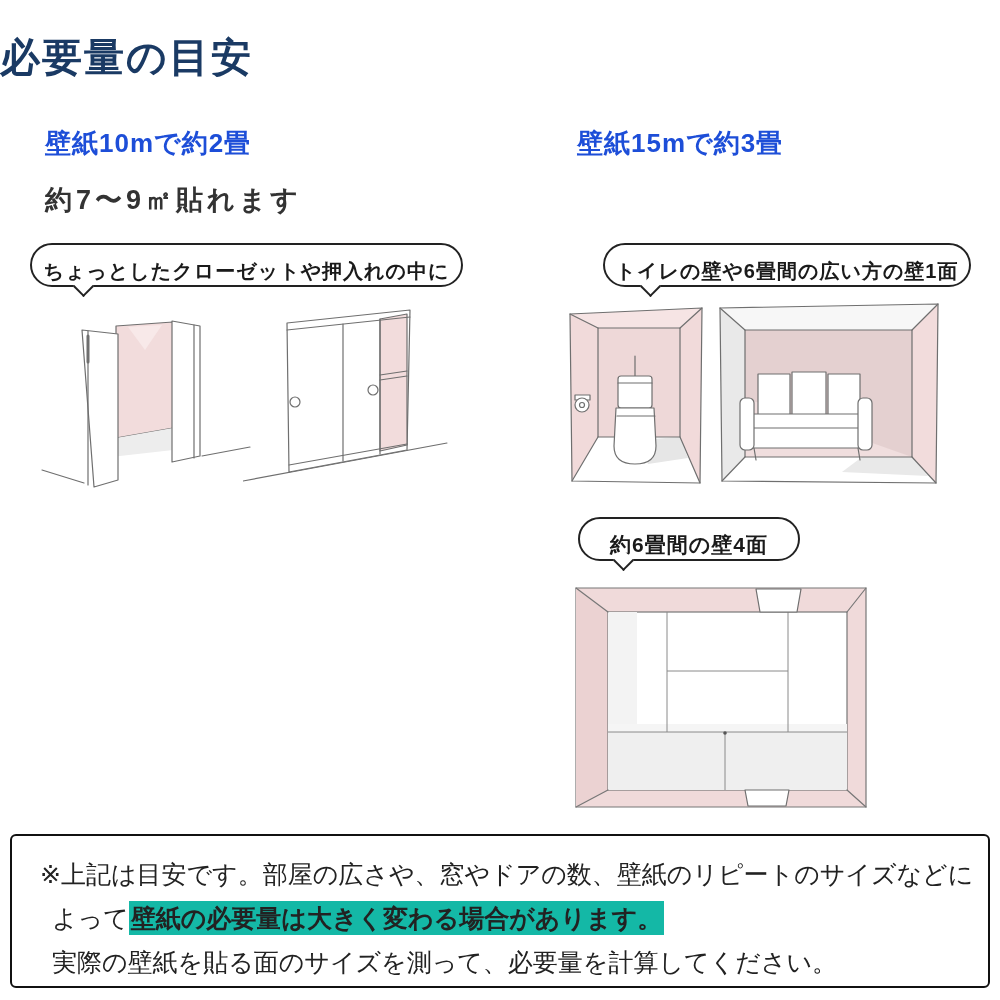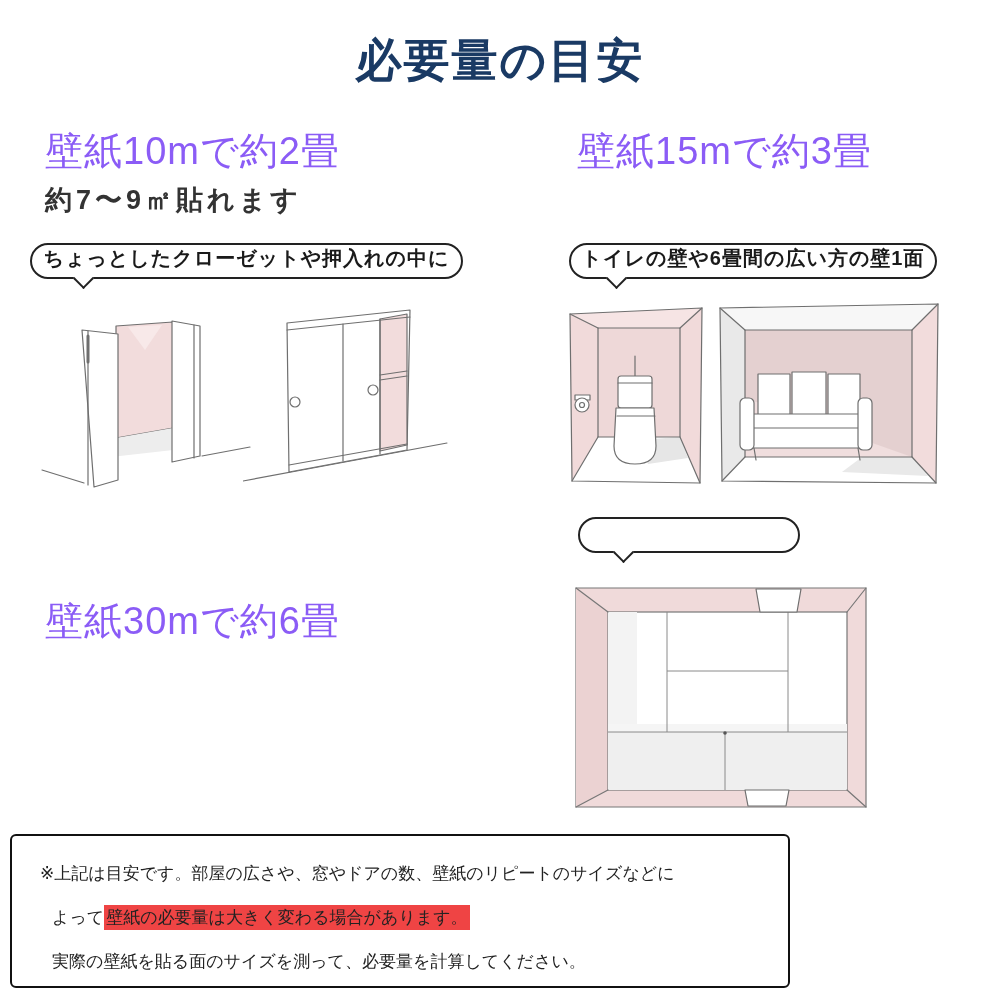--- a/index.html
+++ b/index.html
@@ -1,53 +1,53 @@
 <!DOCTYPE html>
 <html><head>
 <meta charset="utf-8">
 <style>
   * { margin:0; padding:0; box-sizing:border-box; }
   html,body { width:1000px; height:1000px; background:#ffffff;
     font-family:"Liberation Sans","DejaVu Sans",sans-serif; }
   .page { position:relative; width:1000px; height:1000px; background:#fff; overflow:hidden; }
 
-  .page-title { position:absolute; left:0; right:0; top:30px; text-align:center;
-    font-size:46px; font-weight:800; color:#1a3a64; letter-spacing:2px; }
+  .page-title { position:absolute; left:0; right:0; top:30px; 
+    font-size:40px; font-weight:800; color:#1a3a64; letter-spacing:2px; }
 
-  .sec-heading { position:absolute; font-size:38px; font-weight:400; color:#8b5cf6; letter-spacing:1px; white-space:nowrap; }
+  .sec-heading { position:absolute; font-size:26px; font-weight:700; color:#1d4ed8; letter-spacing:1px; white-space:nowrap; }
   .sec-sub { position:absolute; font-size:27px; font-weight:700; color:#333; letter-spacing:4px; white-space:nowrap; }
 
   .h10 { left:45px; top:126px; }  .s10 { left:45px; top:182px; }
   .h15 { left:577px; top:126px; } .s15 { left:577px; top:182px; }
   .h30 { left:45px; top:596px; }  .s30 { left:45px; top:652px; }
 
-  .bubble { position:absolute; height:36px; border:2px solid #222; border-radius:24px;
-    background:#fff; display:flex; align-items:flex-start; justify-content:center;
+  .bubble { position:absolute; height:44px; border:2px solid #222; border-radius:24px;
+    background:#fff; display:flex; align-items:flex-end; justify-content:center;
     font-size:20px; font-weight:600; color:#1a1a1a; white-space:nowrap; letter-spacing:1px; }
   .bubble .tail { position:absolute; bottom:-9px; width:15px; height:15px; background:#fff;
     border-right:2px solid #222; border-bottom:2px solid #222; transform:rotate(45deg); }
   .b1 { left:30px;  top:243px; width:433px; }
   .b1 .tail { left:44px; }
-  .b2 { left:569px; top:243px; width:368px; }
+  .b2 { left:603px; top:243px; width:368px; }
   .b2 .tail { left:38px; }
   .b3 { left:578px; top:517px; width:222px; font-size:21px; font-weight:700; }
   .b3 .tail { left:36px; }
 
   .illu { position:absolute; }
   .illu svg { display:block; }
   .sk { stroke:#6f6f6f; stroke-width:1.2; stroke-linejoin:round; stroke-linecap:round; fill:none; }
   .skf { stroke:#6f6f6f; stroke-width:1.2; stroke-linejoin:round; }
   .tat { stroke:#8a8a8a; stroke-width:1; }
 
-  .note { position:absolute; left:10px; top:834px; width:780px; height:154px;
+  .note { position:absolute; left:10px; top:834px; width:980px; height:154px;
     border:2px solid #111; border-radius:6px; background:#fff;
-    padding:16px 10px 0 28px; font-size:17px; color:#222; }
+    padding:16px 10px 0 28px; font-size:25px; color:#222; }
   .note-line { line-height:44px; white-space:nowrap; }
   .note-line.cont { padding-left:12px; }
-  .hl { background:#ef4444; font-weight:400; padding:3px 2px; }
+  .hl { background:#14b8a6; font-weight:700; padding:3px 2px; }
 </style>
 </head>
 <body>
 
 <div class="page">
 
   <h1 class="page-title">必要量の目安</h1>
 
   <h2 class="sec-heading h10">壁紙10mで約2畳</h2>
   <p class="sec-sub s10">約7〜9㎡貼れます</p>
@@ -55,22 +55,22 @@
     <span>ちょっとしたクローゼットや押入れの中に</span>
     <i class="tail"></i>
   </div>
 
   <h2 class="sec-heading h15">壁紙15mで約3畳</h2>
   <div class="bubble b2">
     <span>トイレの壁や6畳間の広い方の壁1面</span>
     <i class="tail"></i>
   </div>
 
-  <h2 class="sec-heading h30">壁紙30mで約6畳</h2>
   <div class="bubble b3">
+    <span>約6畳間の壁4面</span>
     <i class="tail"></i>
   </div>
 
   <div class="illu" style="left:40px; top:300px;">
     <svg width="212" height="192" viewBox="0 0 212 192">
       <line class="sk" x1="2" y1="170" x2="44" y2="183"></line>
       <line class="sk" x1="162" y1="156" x2="210" y2="147"></line>
       <polygon class="skf" points="76,26 133,22 133,128 76,138" fill="#f2dcdc"></polygon>
       <polygon points="88,27 122,25 105,50" fill="#f8e9e9"></polygon>
       <polygon points="76,138 133,128 151,148 62,158" fill="#ededed"></polygon>

